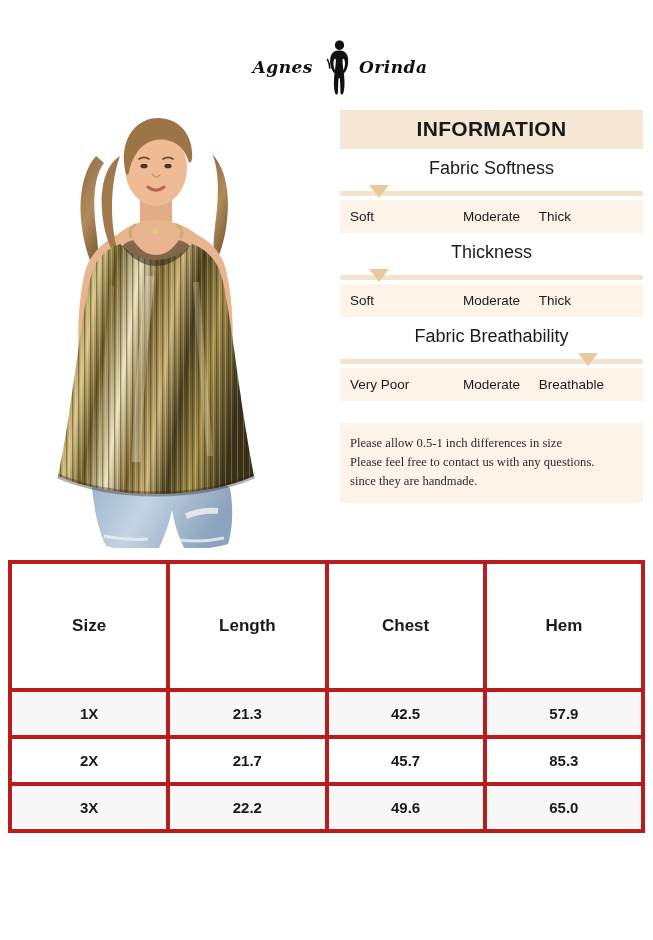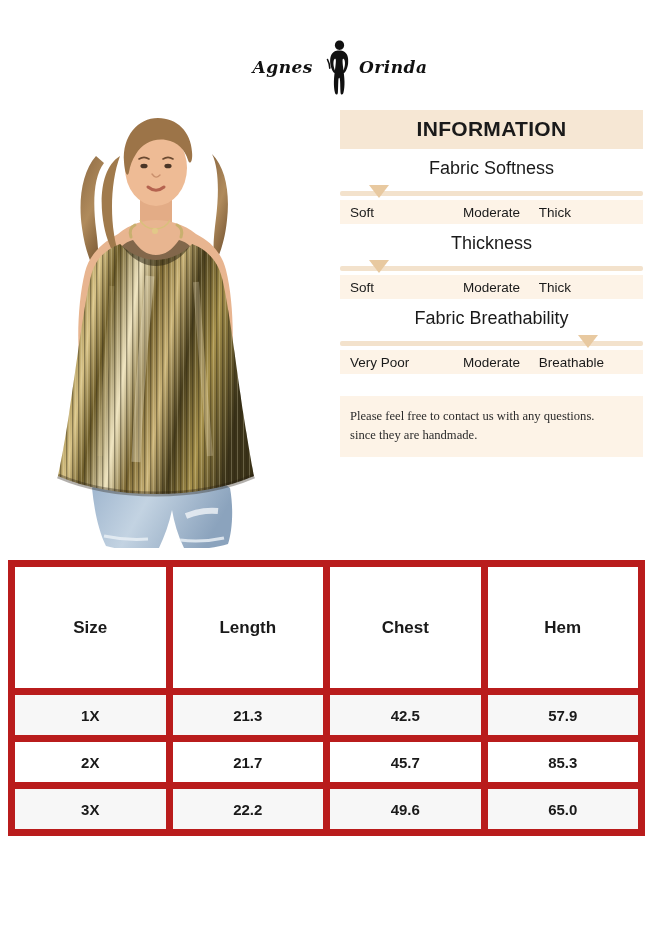--- a/index.html
+++ b/index.html
@@ -101,21 +101,21 @@
     width: 0; height: 0;
     border-left: 10px solid transparent;
     border-right: 10px solid transparent;
     border-top: 13px solid #e8c9a0;
     transform: translateX(-10px);
   }
   .scale {
     background: #fdf3e7;
     display: flex;
     align-items: center;
-    height: 24px;
+    height: 33px;
     padding: 0 6px;
   }
   .scale span {
     flex: 1;
     font-size: 13.5px;
     color: #1a1a1a;
     text-align: center;
   }
   .scale span:first-child { text-align: left; padding-left: 4px; }
   .scale span:last-child { text-align: left; padding-right: 4px; }
@@ -133,21 +133,21 @@
   
   .table {
     position: absolute;
     left: 8px;
     top: 560px;
     width: 637px;
     border-collapse: collapse;
     table-layout: fixed;
   }
   .table th, .table td {
-    border: 7px solid #b91c1c;
+    border: 4px solid #b91c1c;
     text-align: center;
     color: #1a1a1a;
   }
   .table th {
     height: 128px;
     font-size: 17px;
     font-weight: 700;
     background: #ffffff;
   }
   .table td {
@@ -291,20 +291,21 @@
         <div class="marker" style="left:82%"></div>
       </div>
       <div class="scale">
         <span>Very Poor</span>
         <span>Moderate</span>
         <span>Breathable</span>
       </div>
     </div>
 
     <div class="note">
+      <div>Please allow 0.5-1 inch differences in size</div>
       <div>Please feel free to contact us with any questions.</div>
       <div>since they are handmade.</div>
     </div>
   </div>
 
   <table class="table">
     <thead>
       <tr>
         <th>Size</th>
         <th>Length</th>

